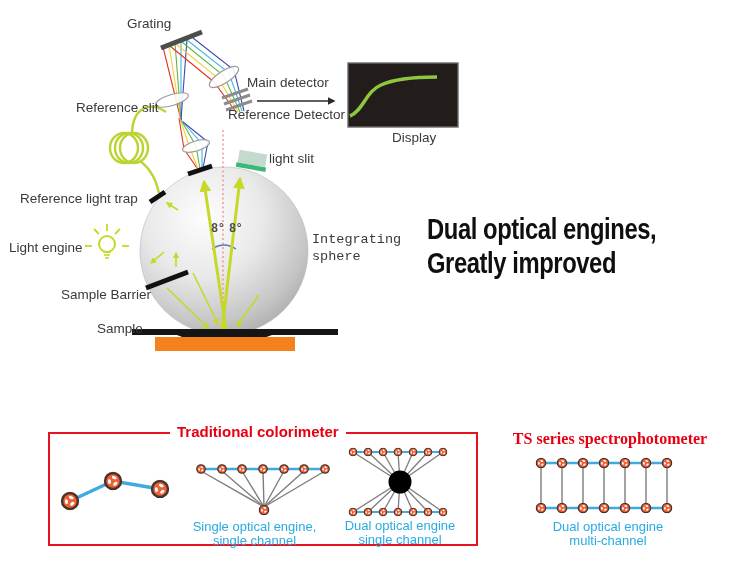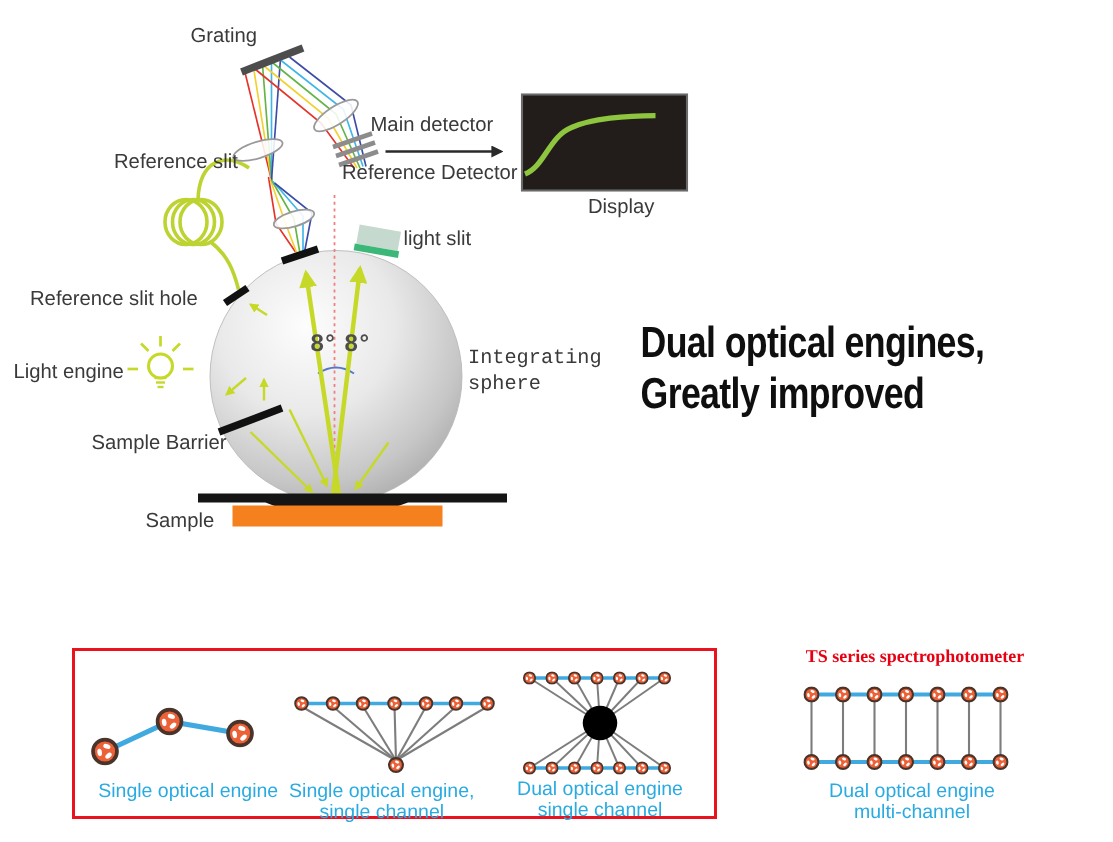--- a/index.html
+++ b/index.html
@@ -1,30 +1,30 @@
 <!DOCTYPE html>
 <html><head>
 <meta charset="utf-8">
 <style>
   html,body{margin:0;padding:0;background:#fff;}
   #stage{position:relative;width:742px;height:561px;background:#fff;overflow:hidden;
          font-family:"Liberation Sans",sans-serif;}
   #gfx{position:absolute;left:0;top:0;z-index:1;}
   .lbl{position:absolute;z-index:3;color:#3a3a3a;font-size:13.5px;line-height:15px;white-space:nowrap;}
   .lbl.wrap{white-space:normal;font-family:Liberation Mono, monospace;}
-  .angle{position:absolute;z-index:3;color:#4d4d4d;font-size:16px;font-weight:bold;letter-spacing:1px;}
+  .angle{position:absolute;z-index:3;color:#4d4d4d;font-size:12px;font-weight:bold;letter-spacing:1px;}
   .headline{position:absolute;left:427px;top:212px;z-index:3;color:#0f0f0f;
             font-size:29px;line-height:34px;font-weight:800;letter-spacing:-.5px;
             transform:scaleX(.82);transform-origin:0 0;white-space:nowrap;}
   .redbox{position:absolute;left:48px;top:432px;width:430px;height:114px;z-index:2;
           border:2px solid #e8131f;box-sizing:border-box;}
   .boxtitle{position:absolute;left:170px;top:423px;z-index:4;background:#fff;padding:0 7px;
             color:#e60012;font-size:15px;font-weight:bold;white-space:nowrap;}
   .tstitle{position:absolute;left:505px;top:430px;width:210px;z-index:3;text-align:center;
-           color:#e60012;font-size:12px;font-weight:bold;font-family:"Liberation Serif",serif;white-space:nowrap;}
+           color:#e60012;font-size:16px;font-weight:bold;font-family:"Liberation Serif",serif;white-space:nowrap;}
   .cap{position:absolute;z-index:3;color:#29abe2;font-size:13px;line-height:13.5px;text-align:center;}
 </style>
 </head>
 <body>
 
 <div id="stage">
 
   <svg id="gfx" width="742" height="561" viewBox="0 0 742 561">
     <defs>
       <radialGradient id="sphereG" cx="38%" cy="30%" r="78%">
@@ -235,36 +235,36 @@
       <use href="#node" x="640.5" y="502.5" width="11" height="11"></use>
       <use href="#node" x="661.5" y="502.5" width="11" height="11"></use>
     </g>
   </svg>
 
   <div class="lbl" style="left:127px;top:16px">Grating</div>
   <div class="lbl" style="left:76px;top:100px">Reference slit</div>
   <div class="lbl" style="left:247px;top:75px">Main detector</div>
   <div class="lbl" style="left:228px;top:107px">Reference Detector</div>
   <div class="lbl" style="left:269px;top:151px">light slit</div>
-  <div class="lbl" style="left:20px;top:191px">Reference slit hole</div>
+  <div class="lbl" style="left:20px;top:191px">Reference light trap</div>
   <div class="lbl" style="left:9px;top:240px">Light engine</div>
   <div class="lbl" style="left:61px;top:287px">Sample Barrier</div>
   <div class="lbl wrap" style="left:312px;top:231px;width:84px;line-height:17px">Integrating sphere</div>
-  <div class="lbl" style="left:97px;top:339px">Sample</div>
+  <div class="lbl" style="left:97px;top:321px">Sample</div>
   <div class="lbl" style="left:392px;top:130px">Display</div>
   <div class="angle" style="left:205px;top:221px;width:44px;text-align:center">8° 8°</div>
 
   <div class="headline">
     <div>Dual optical engines,</div>
     <div>Greatly improved</div>
   </div>
 
   <div class="redbox"></div>
-
-  <div class="cap" style="left:48px;top:520px;width:155px">Single optical engine</div>
+  <div class="boxtitle">Traditional colorimeter</div>
+
   <div class="cap" style="left:182px;top:520px;width:145px">
     <div>Single optical engine,</div>
     <div>single channel</div>
   </div>
   <div class="cap" style="left:330px;top:519px;width:140px">
     <div>Dual optical engine</div>
     <div>single channel</div>
   </div>
 
   <div class="tstitle">TS series spectrophotometer</div>

